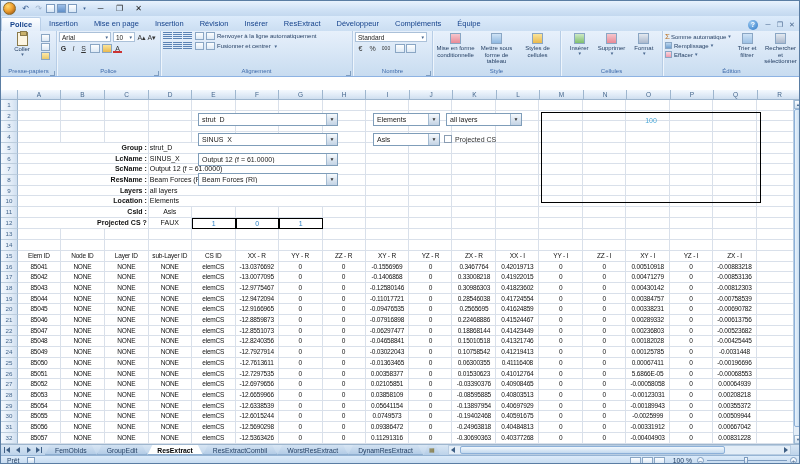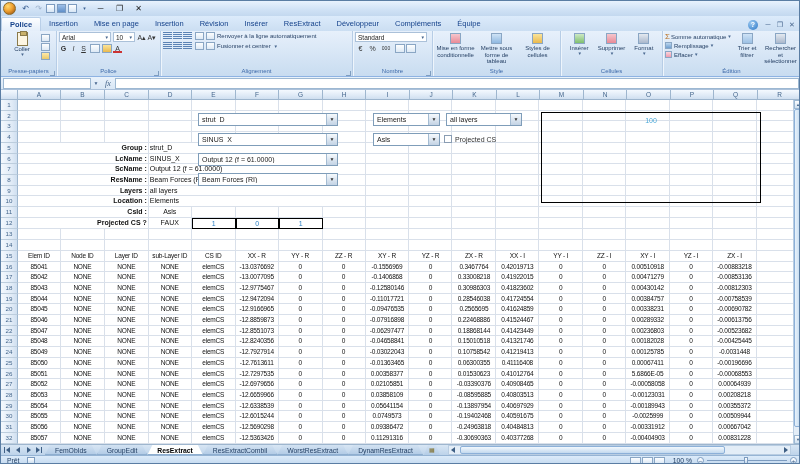--- a/index.html
+++ b/index.html
@@ -333,26 +333,20 @@
         </div>
         <div class="big-item" style="width:37px;">
           <div class="big-ico sq" style="background:linear-gradient(#e4e9f0,#aab8cc);"></div>
           <span>Rechercher et sélectionner</span>
         </div>
       </div>
       <div class="glabel">Édition</div>
     </div>
   </div>
 
-  <div id="formulabar">
-    <div id="namebox"></div>
-    <div id="namebox-dd">▼</div>
-    <div id="fx">fx</div>
-    <div id="formula-input"></div>
-  </div>
 
   <div id="sheet">
     <div id="colheads">
         <div class="corner" style="width: 17px;"></div>
         <div class="colhead" style="width: 43px;">A</div>
         <div class="colhead" style="width: 44px;">B</div>
         <div class="colhead" style="width: 44px;">C</div>
         <div class="colhead" style="width: 43px;">D</div>
         <div class="colhead" style="width: 44px;">E</div>
         <div class="colhead" style="width: 43px;">F</div>

